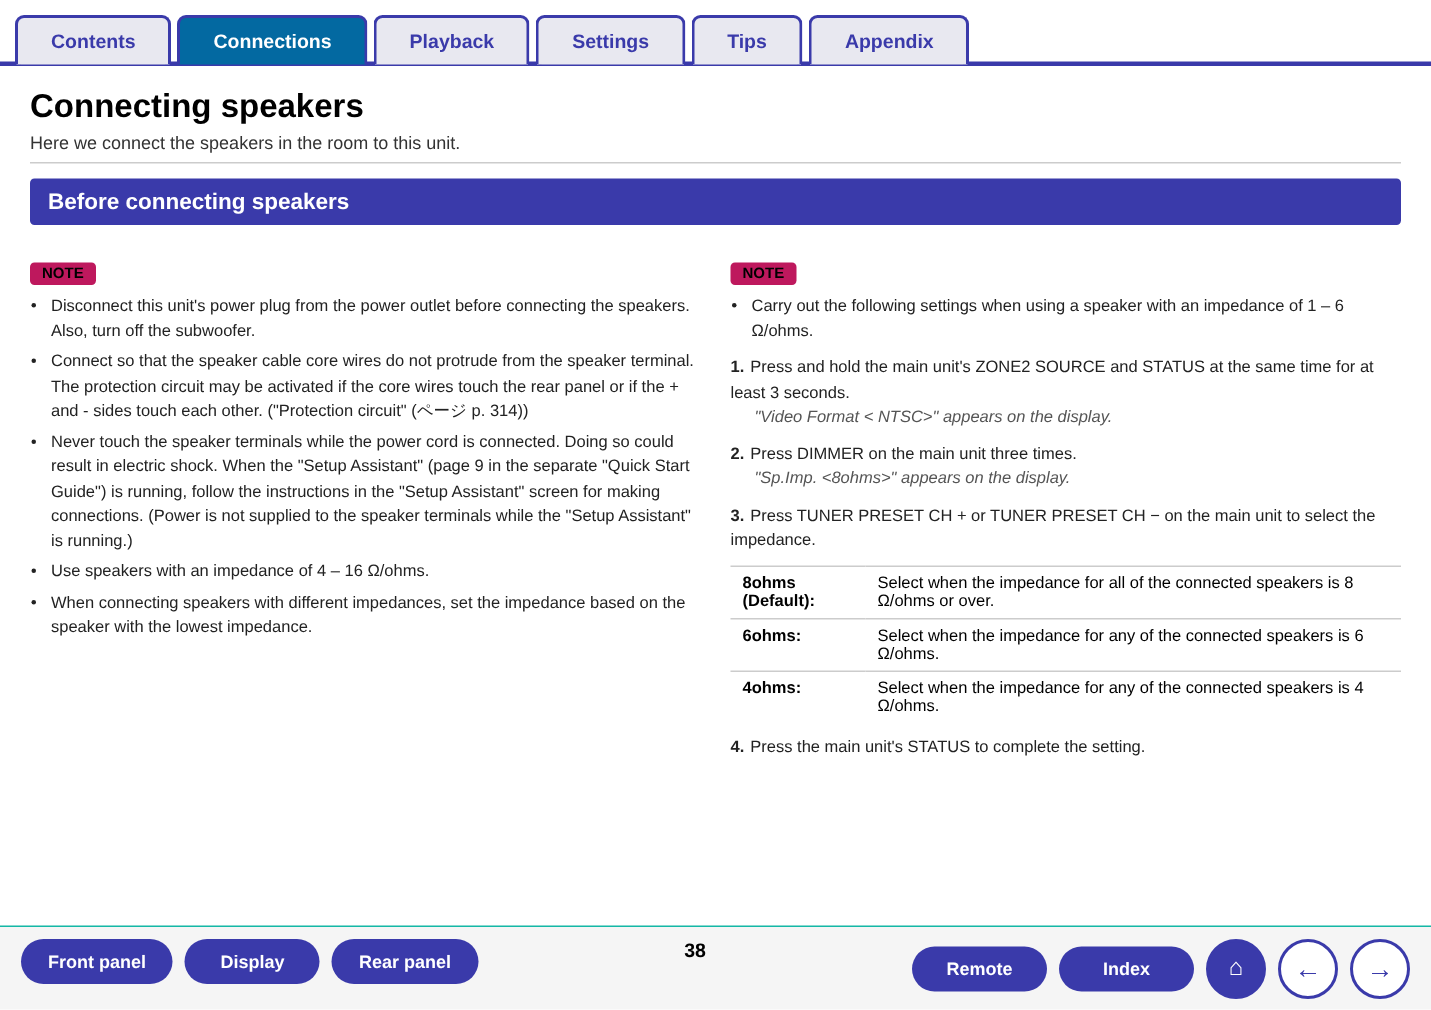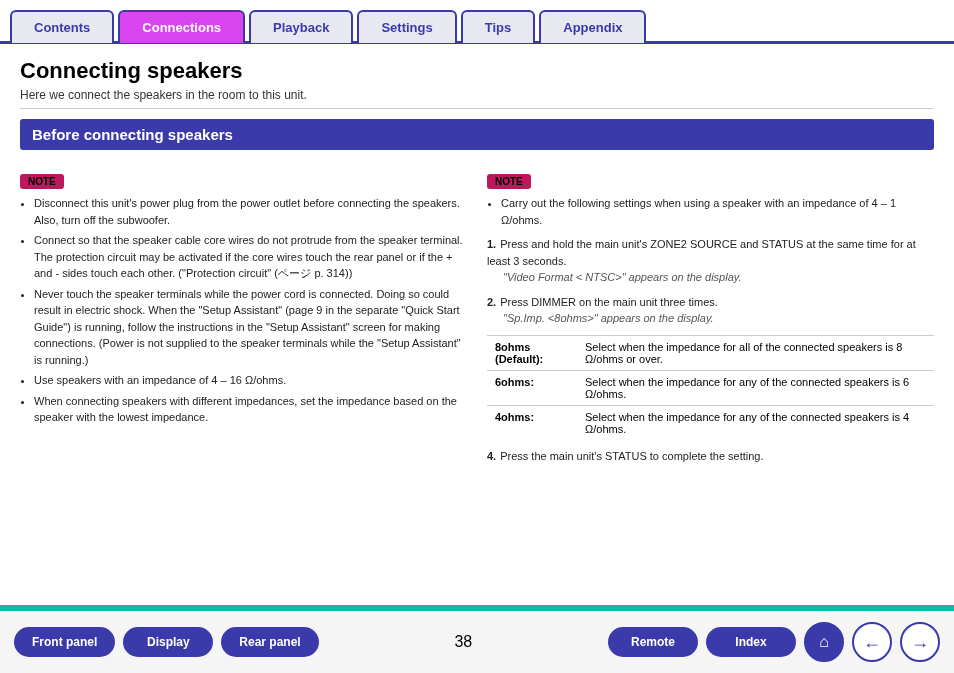--- a/index.html
+++ b/index.html
@@ -29,21 +29,21 @@
       color: #3a3aaa;
       background: #e8e8f0;
       border: 2px solid #3a3aaa;
       border-bottom: none;
       margin-right: 4px;
       cursor: pointer;
       position: relative;
       top: 2px;
     }
     .nav-tab.active {
-      background: #d946ef;
+      background: #0369a1;
       color: #fff;
       z-index: 2;
     }
 
     
     .main-content {
       padding: 14px 20px 10px 20px;
     }
     .page-title {
       font-size: 22px;
@@ -143,26 +143,26 @@
       width: 90px;
     }
 
     
     .bottom-nav {
       position: absolute;
       bottom: 0;
       left: 0;
       right: 0;
       background: #f5f5f5;
-      border-top: 6px solid #14b8a6;
-      display: flex;
-      align-items: center;
+      border-top: 1px solid #14b8a6;
+      display: flex;
+      align-items: flex-start;
       justify-content: space-between;
       padding: 8px 14px;
-      height: 68px;
+      height: 56px;
     }
     .bottom-nav-left {
       display: flex;
       gap: 8px;
     }
     .bottom-nav-right {
       display: flex;
       align-items: center;
       gap: 8px;
     }
@@ -171,22 +171,22 @@
       color: #fff;
       font-size: 12px;
       font-weight: bold;
       padding: 8px 18px;
       border-radius: 20px;
       border: none;
       cursor: pointer;
       min-width: 90px;
     }
     .page-number {
-      font-size: 16px;
-      font-weight: normal;
+      font-size: 13px;
+      font-weight: bold;
       color: #000;
       margin: 0 10px;
     }
     .icon-btn {
       width: 40px;
       height: 40px;
       border-radius: 50%;
       border: 2px solid #3a3aaa;
       background: #fff;
       display: flex;
@@ -229,31 +229,34 @@
         <li>Connect so that the speaker cable core wires do not protrude from the speaker terminal. The protection circuit may be activated if the core wires touch the rear panel or if the + and - sides touch each other. ("Protection circuit" (ページ p. 314))</li>
         <li>Never touch the speaker terminals while the power cord is connected. Doing so could result in electric shock. When the "Setup Assistant" (page 9 in the separate "Quick Start Guide") is running, follow the instructions in the "Setup Assistant" screen for making connections. (Power is not supplied to the speaker terminals while the "Setup Assistant" is running.)</li>
         <li>Use speakers with an impedance of 4 – 16 Ω/ohms.</li>
         <li>When connecting speakers with different impedances, set the impedance based on the speaker with the lowest impedance.</li>
       </ul>
     </div>
 
     <div class="col-right">
       <div class="note-box">NOTE</div>
       <ul class="bullet-list" style="margin-bottom:8px;">
-        <li>Carry out the following settings when using a speaker with an impedance of 4 – 1 Ω/ohms.</li>
+        <li>Carry out the following settings when using a speaker with an impedance of 1 – 6 Ω/ohms.</li>
       </ul>
 
       <div class="steps-container">
         <div class="step">
           <span class="step-number">1.</span><span>Press and hold the main unit's ZONE2 SOURCE and STATUS at the same time for at least 3 seconds.</span>
           <div class="step-sub">"Video Format &lt; NTSC&gt;" appears on the display.</div>
         </div>
         <div class="step">
           <span class="step-number">2.</span><span>Press DIMMER on the main unit three times.</span>
           <div class="step-sub">"Sp.Imp. &lt;8ohms&gt;" appears on the display.</div>
+        </div>
+        <div class="step">
+          <span class="step-number">3.</span><span>Press TUNER PRESET CH + or TUNER PRESET CH − on the main unit to select the impedance.</span>
         </div>
       </div>
 
       <table class="impedance-table">
         <tbody>
             <tr>
           <td class="label-cell">8ohms (Default):</td>
           <td>Select when the impedance for all of the connected speakers is 8 Ω/ohms or over.</td>
         </tr>
         <tr>

